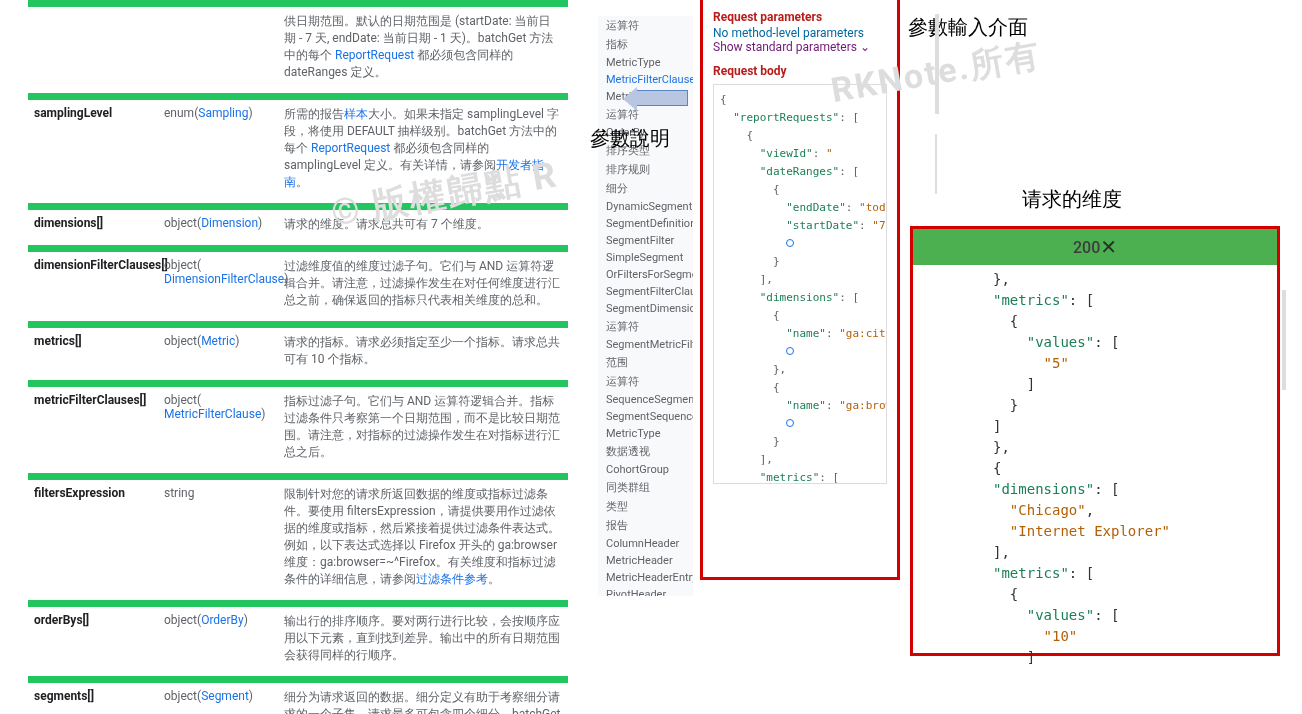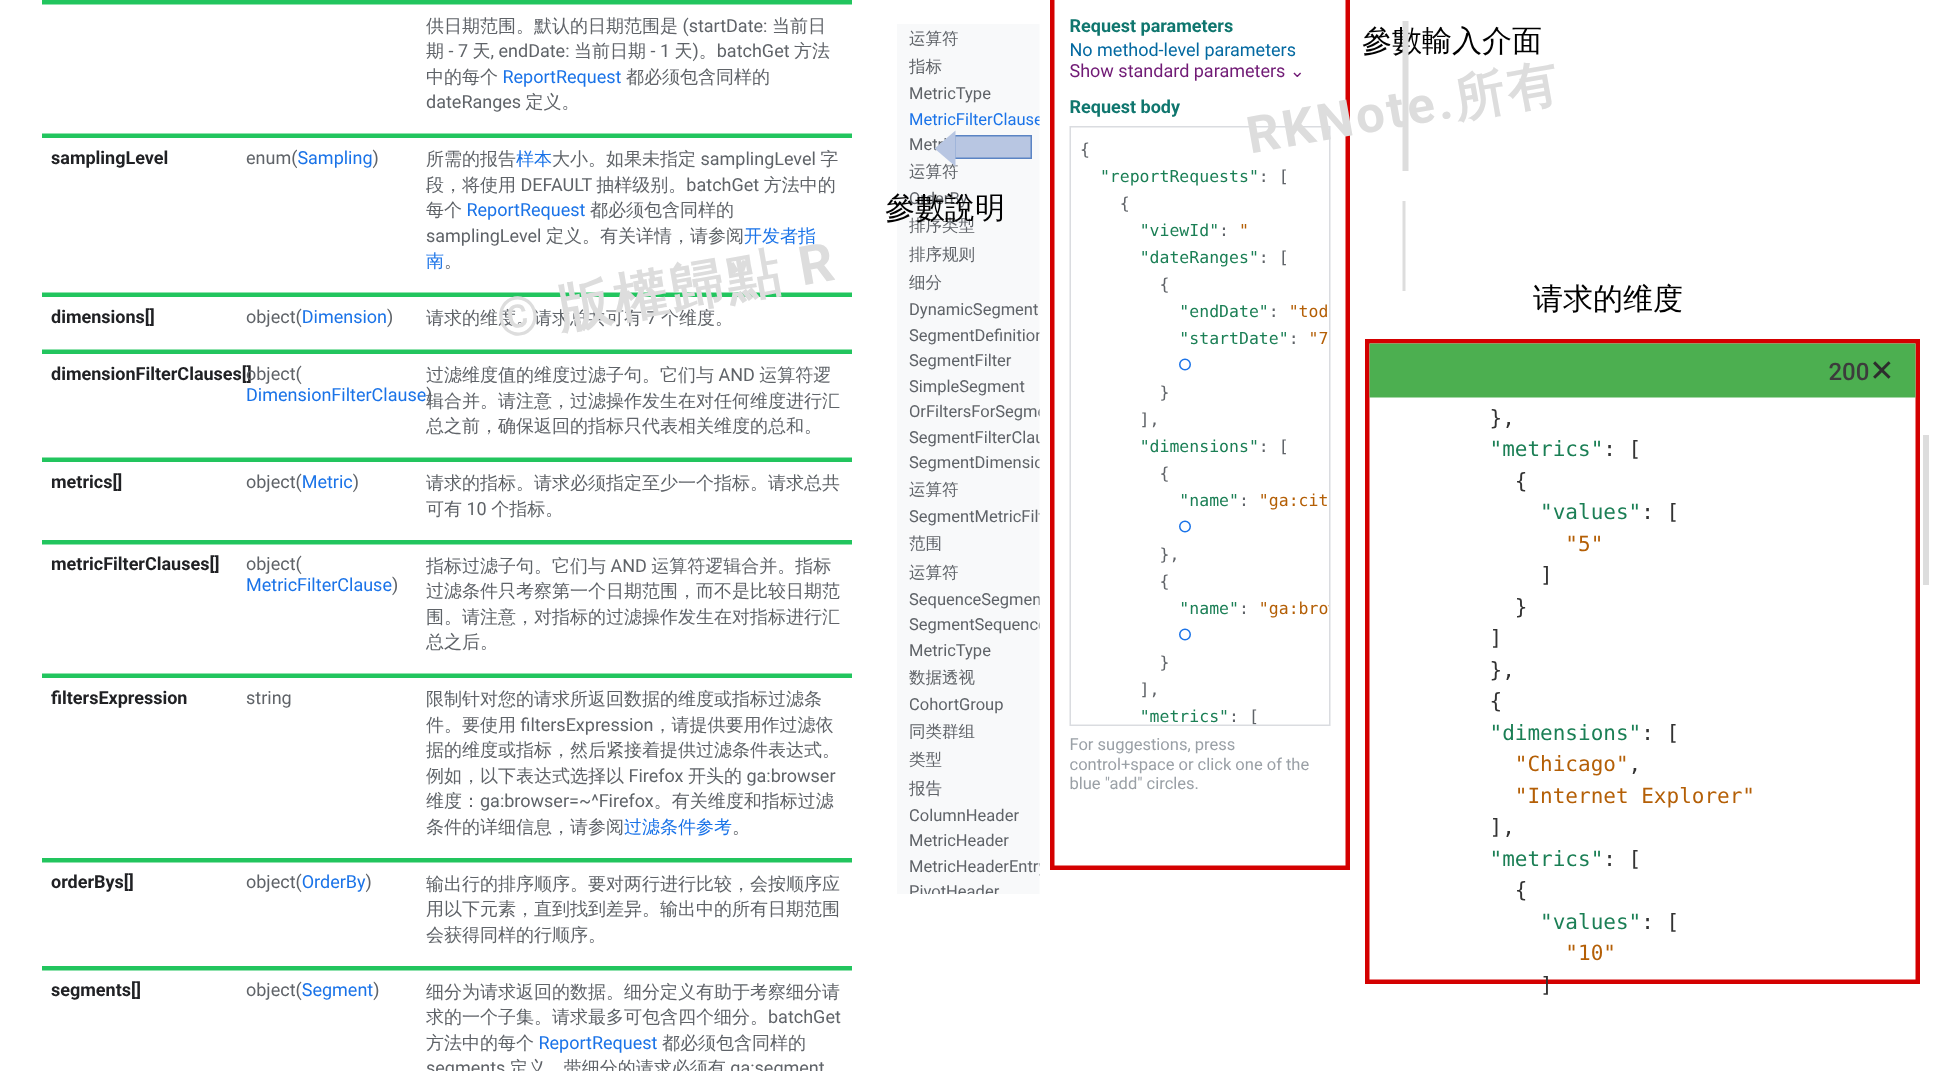--- a/index.html
+++ b/index.html
@@ -3,47 +3,47 @@
 <meta charset="utf-8">
 <style>
   *{box-sizing:border-box;}
   body{margin:0;font-family:"Microsoft JhengHei",Roboto,Arial,sans-serif;font-size:12px;color:#202124;background:#fff;width:1302px;height:714px;overflow:hidden;position:relative;}
   a,.lnk{color:#1a73e8;}
   .watermark{position:absolute;left:330px;top:170px;color:#ddd;font-size:36px;font-weight:bold;transform:rotate(-10deg);pointer-events:none;letter-spacing:2px;z-index:5;}
   .watermark2{position:absolute;left:830px;top:50px;color:#ddd;font-size:34px;font-weight:bold;transform:rotate(-10deg);pointer-events:none;letter-spacing:2px;z-index:5;}
   
   .ptable{position:absolute;left:28px;top:0;width:540px;}
   .ptable table{width:100%;border-collapse:collapse;table-layout:fixed;}
-  .ptable td{vertical-align:top;padding:6px 6px 12px 6px;border-top:3px solid #22c55e;color:#5f6368;}
+  .ptable td{vertical-align:top;padding:6px 6px 12px 6px;border-top:7px solid #22c55e;color:#5f6368;}
   .ptable td.c1{width:130px;color:#202124;font-weight:bold;}
   .ptable td.c2{width:120px;}
   .ptable td.c3{width:290px;}
   
   .nav{position:absolute;left:598px;top:16px;width:95px;height:580px;background:#f8f9fa;font-size:11px;color:#5f6368;overflow:hidden;}
   .nav .item{padding:2px 8px;white-space:nowrap;cursor:pointer;}
   .nav .item.sel{color:#1a73e8;}
   
   .tryit{position:absolute;left:700px;top:0;width:200px;height:580px;border:3px solid #d40000;border-top:none;background:#fff;}
   .tryit .pad{padding:10px 10px 0 10px;}
-  .tryit .hdr{font-weight:bold;color:#0f766e;margin-bottom:2px;}
+  .tryit .hdr{font-weight:bold;color:#b91c1c;margin-bottom:2px;}
   .tryit .muted{color:#0369a1;}
   .tryit .show{color:#701a75;cursor:pointer;}
   .code{font-family:Consolas,Menlo,monospace;font-size:11px;border:1px solid #dadce0;background:#fff;margin:6px 10px 0 10px;padding:6px;line-height:18px;color:#5f6368;height:400px;overflow:hidden;}
   .code .p{white-space:pre;}
   .jkey{color:#1b7f55;}
   .jstr{color:#b45f06;}
   .dot{display:inline-block;width:8px;height:8px;border:1px solid #1a73e8;border-radius:50%;background:#fff;margin-right:2px;}
   .hint{color:#9aa0a6;padding:6px 10px 10px 10px;font-size:11px;}
   
   .lbl{position:absolute;font-size:20px;color:#000;font-weight:500;}
   .arrow{position:absolute;background:#b8c6e2;border:1px solid #5b84c4;height:16px;}
   .arrow:before{content:"";position:absolute;left:-14px;top:-4px;width:0;height:0;border-right:14px solid #b8c6e2;border-top:12px solid transparent;border-bottom:12px solid transparent;}
   
   .resp{position:absolute;left:910px;top:226px;width:370px;height:430px;border:3px solid #d40000;background:#fff;}
-  .resp .bar{background:#4caf50;color:#3c3c3c;font-size:16px;display:flex;justify-content:flex-end;align-items:center;height:36px;padding:0 14px;font-weight:500;}
+  .resp .bar{background:#4caf50;color:#3c3c3c;font-size:16px;display:flex;justify-content:center;align-items:center;height:36px;padding:0 14px;font-weight:500;}
   .resp .bar .close{font-size:20px;color:#2d2d2d;cursor:pointer;}
   .rbody{font-family:Consolas,Menlo,monospace;font-size:14px;line-height:21px;padding:4px 6px 6px 80px;color:#333;white-space:pre;}
   .rkey{color:#1b7f55;}
   .rstr{color:#b45f06;}
   .sep{position:absolute;left:935px;top:134px;width:2px;height:60px;background:#ddd;}
   .sep2{position:absolute;left:1282px;top:290px;width:4px;height:100px;background:#ddd;}
   .sep3{position:absolute;left:935px;top:14px;width:4px;height:100px;background:#ddd;}
 </style>
 </head>
 <body>
@@ -170,21 +170,20 @@
       <div class="p">          <span class="jkey">"name"</span>: <span class="jstr">"ga:city"</span></div>
       <div class="p">          <span class="dot"></span></div>
       <div class="p">        },</div>
       <div class="p">        {</div>
       <div class="p">          <span class="jkey">"name"</span>: <span class="jstr">"ga:browser"</span></div>
       <div class="p">          <span class="dot"></span></div>
       <div class="p">        }</div>
       <div class="p">      ],</div>
       <div class="p">      <span class="jkey">"metrics"</span>: [</div>
     </div>
-  <div class="hint">For suggestions, press control+space or click one of the blue "add" circles.</div>
 </div>
 
 <div class="resp">
   <div class="bar">
     <span>200</span>
     <span class="close">✕</span>
   </div>
   <div class="rbody" id="resp-body">},
 <span class="rkey">"metrics"</span>: [
   {

